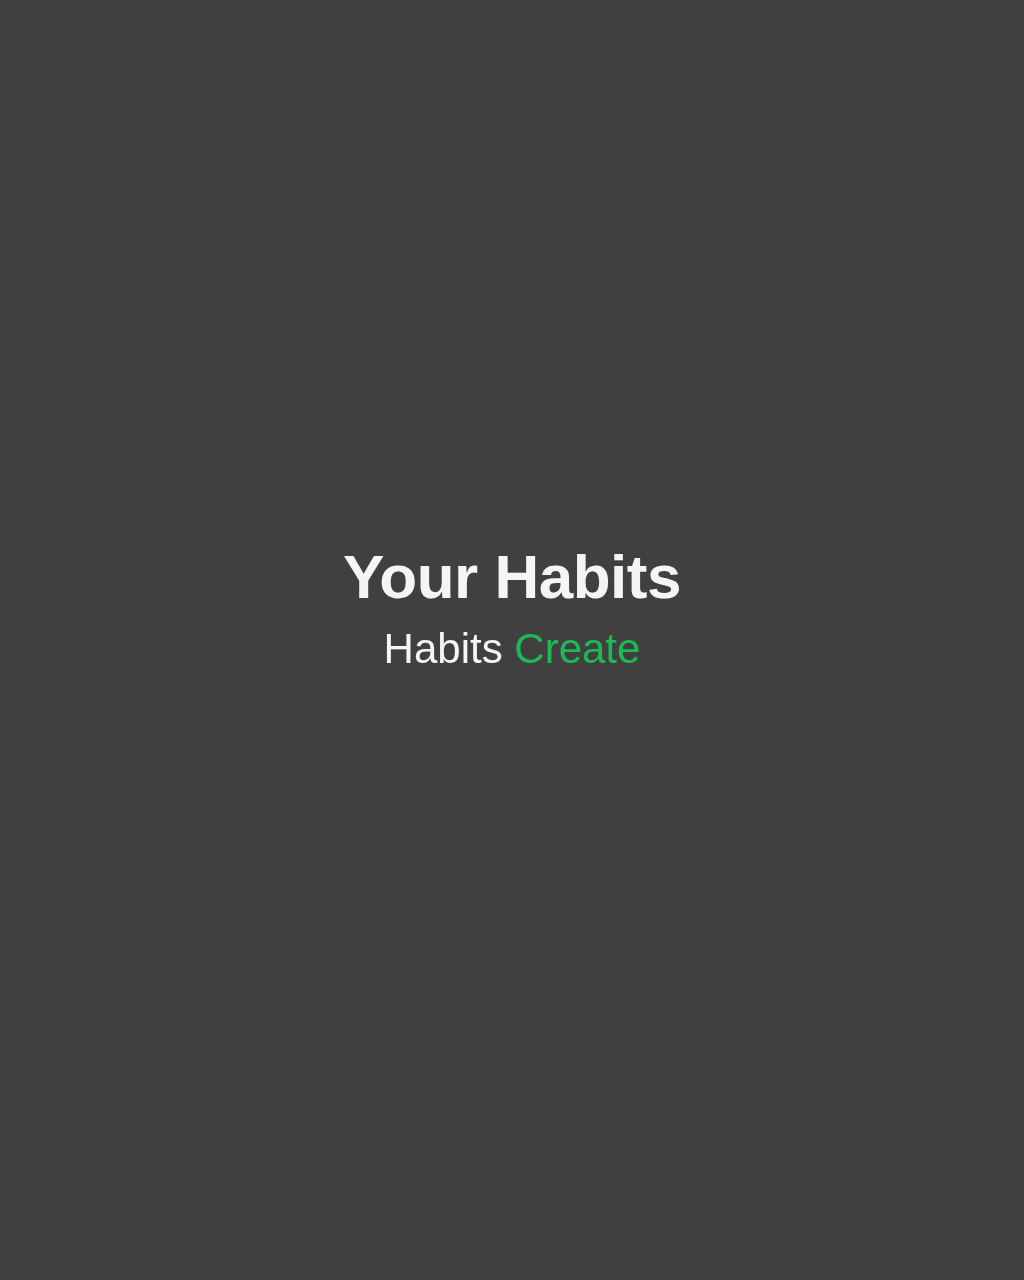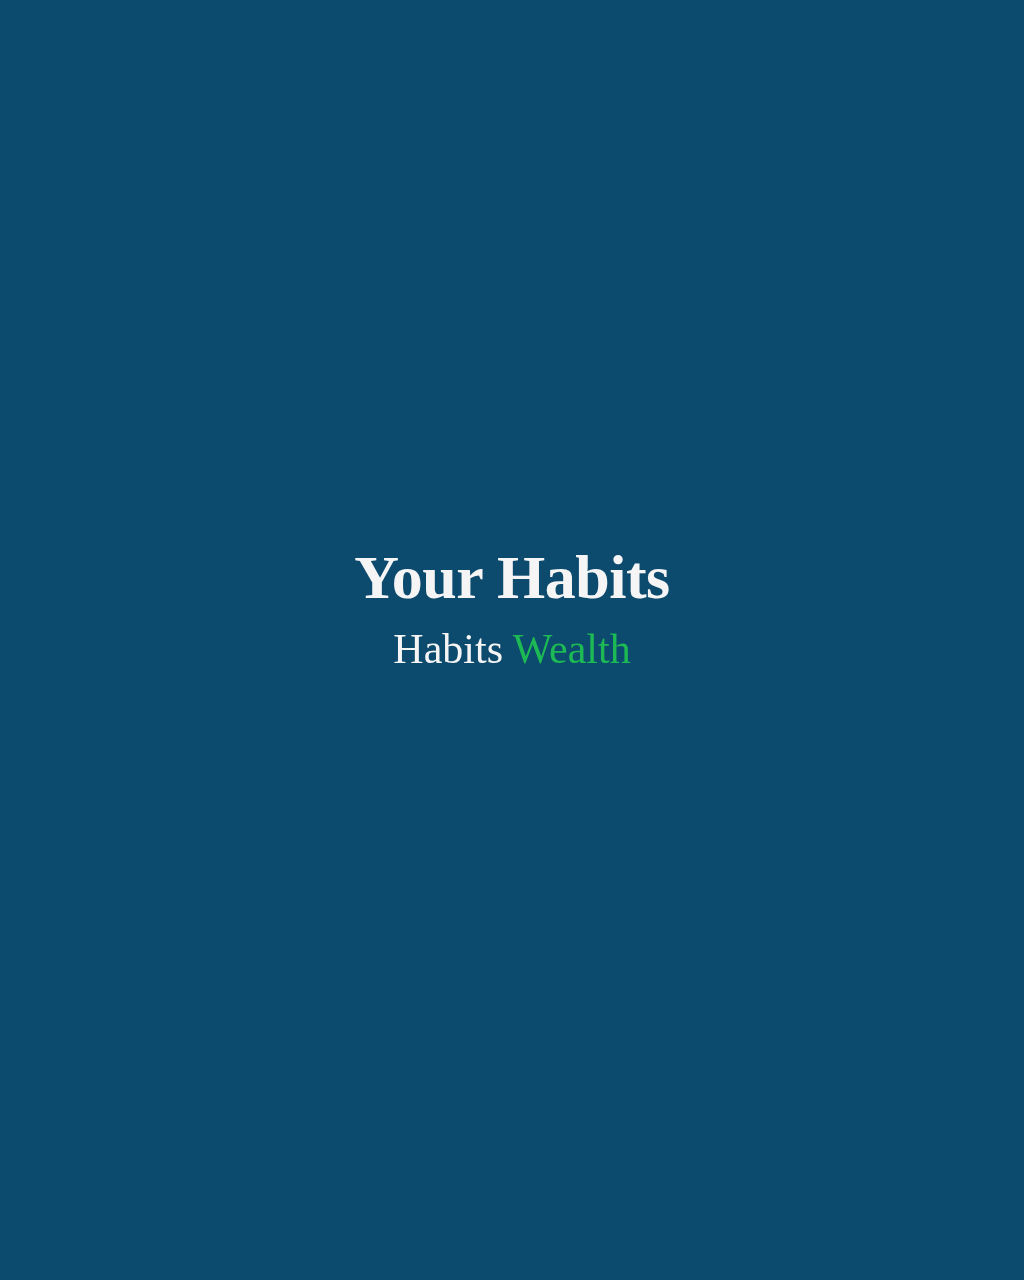--- a/index.html
+++ b/index.html
@@ -13,22 +13,21 @@
     height: 1280px;
     background: #000000;
     font-family: "Liberation Sans", "DejaVu Sans", sans-serif;
     overflow: hidden;
   }
 
   .slide {
     position: relative;
     width: 1024px;
     height: 1280px;
-    background: #0c4a6e;
-    font-family: Liberation Serif, serif;
+    background: #404040;
   }
 
   
   .text-block {
     position: absolute;
     left: 0;
     top: 0;
     width: 1024px;
     height: 1280px;
     display: flex;
@@ -74,18 +73,18 @@
 </head>
 <body>
 
 <div class="slide">
 
   <div class="text-block">
 
     <h1 class="headline">Your Habits</h1>
 
     <p class="subtitle">
-      <span class="subtitle-plain">Habits </span><span class="subtitle-accent">Wealth</span>
+      <span class="subtitle-plain">Habits </span><span class="subtitle-accent">Create</span>
     </p>
 
   </div>
 
 </div>
 
 </body></html>

